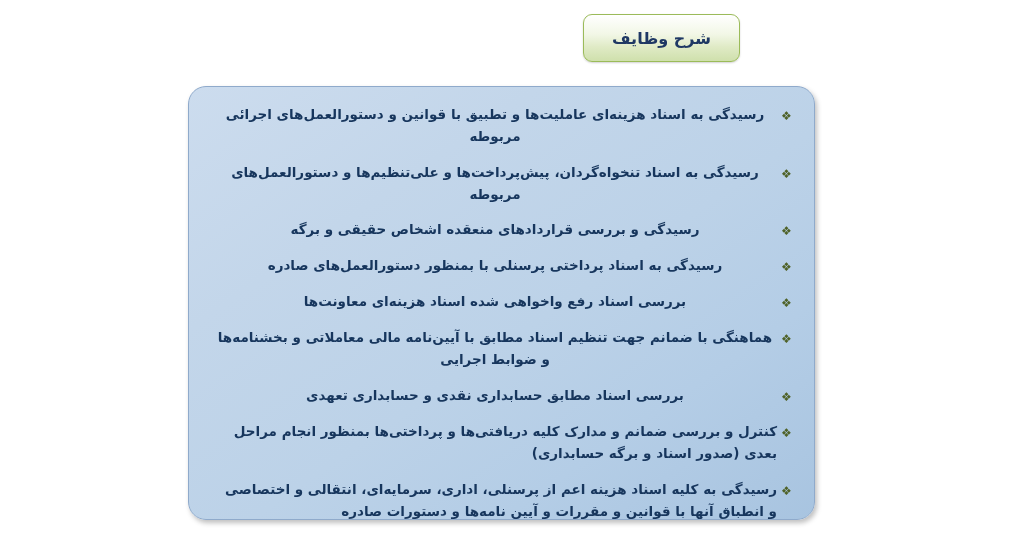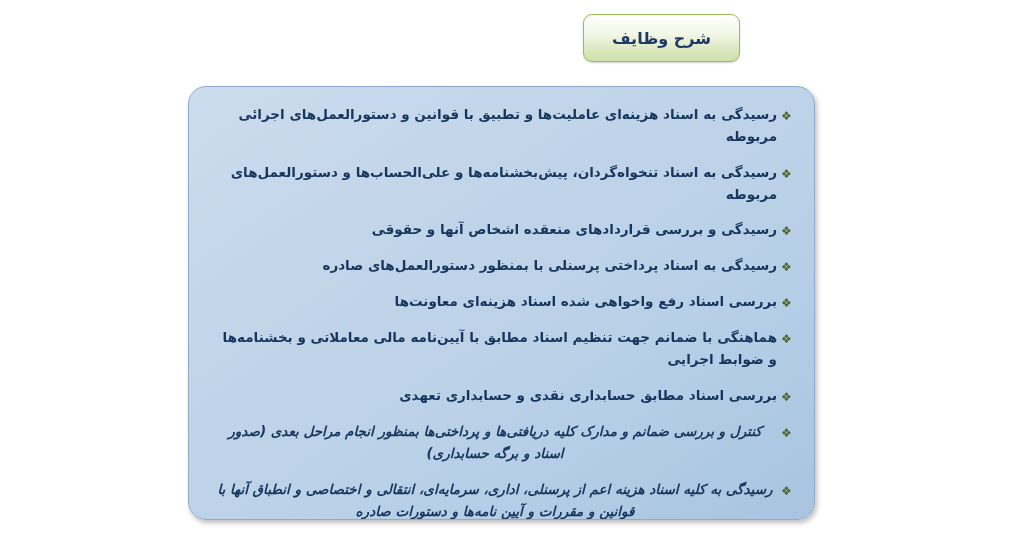--- a/index.html
+++ b/index.html
@@ -86,27 +86,26 @@
     line-height: 20px;
     padding-top: 2px;
     user-select: none;
   }
   .bullet-text {
     flex: 1 1 auto;
     font-size: 13.5px;
     font-weight: bold;
     color: #17365d;
     line-height: 1.62;
-    text-align: right;
+    text-align: center;
     direction: rtl;
     padding-left: 6px;
   }
   li.wrap .bullet-text {
-    text-align: center;
-    font-style: italic;
+    text-align: right;
   }
 </style>
 </head>
 <body>
 
 <div class="slide">
 
   <div class="title-box">
     <span class="title-text">شرح وظایف</span>
   </div>
@@ -115,26 +114,26 @@
     <div class="content-inner">
       <ul class="bullets">
 
         <li>
           <span class="bullet-mark">❖</span>
           <span class="bullet-text">رسیدگی به اسناد هزینه‌ای عاملیت‌ها و تطبیق با قوانین و دستورالعمل‌های  اجرائی مربوطه</span>
         </li>
 
         <li>
           <span class="bullet-mark">❖</span>
-          <span class="bullet-text">رسیدگی به اسناد تنخواه‌گردان، پیش‌بخشنامه‌ها و علی‌الحساب‌ها و دستورالعمل‌های مربوطه</span>
+          <span class="bullet-text">رسیدگی به اسناد تنخواه‌گردان، پیش‌پرداخت‌ها و علی‌تنظیم‌ها و دستورالعمل‌های مربوطه</span>
         </li>
 
         <li>
           <span class="bullet-mark">❖</span>
-          <span class="bullet-text">رسیدگی و بررسی قراردادهای منعقده اشخاص آنها و حقوقی</span>
+          <span class="bullet-text">رسیدگی و بررسی قراردادهای منعقده اشخاص حقیقی و برگه</span>
         </li>
 
         <li>
           <span class="bullet-mark">❖</span>
           <span class="bullet-text">رسیدگی به اسناد پرداختی پرسنلی با بمنظور دستورالعمل‌های صادره</span>
         </li>
 
         <li>
           <span class="bullet-mark">❖</span>
           <span class="bullet-text">بررسی اسناد رفع واخواهی شده اسناد هزینه‌ای معاونت‌ها</span>

